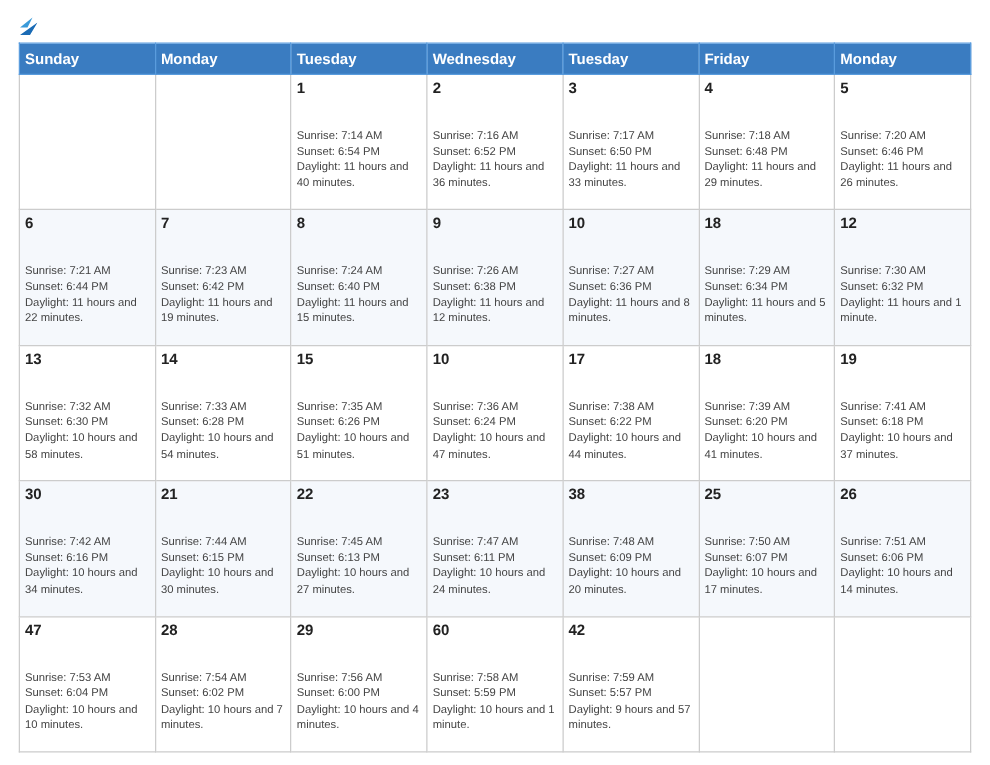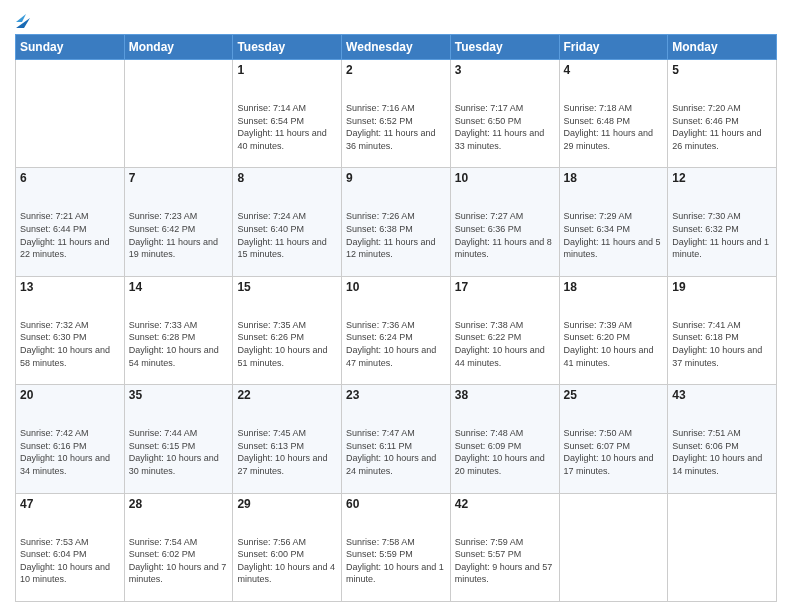--- a/index.html
+++ b/index.html
@@ -214,45 +214,45 @@
             <div class="day-num">18</div>
             <div class="day-info">Sunrise: 7:39 AM<br>Sunset: 6:20 PM<br>Daylight: 10 hours and 41 minutes.</div>
           </td>
           <td>
             <div class="day-num">19</div>
             <div class="day-info">Sunrise: 7:41 AM<br>Sunset: 6:18 PM<br>Daylight: 10 hours and 37 minutes.</div>
           </td>
         </tr>
         <tr>
           <td>
-            <div class="day-num">20</div>
+            <div class="day-num">30</div>
             <div class="day-info">Sunrise: 7:42 AM<br>Sunset: 6:16 PM<br>Daylight: 10 hours and 34 minutes.</div>
           </td>
           <td>
-            <div class="day-num">35</div>
+            <div class="day-num">21</div>
             <div class="day-info">Sunrise: 7:44 AM<br>Sunset: 6:15 PM<br>Daylight: 10 hours and 30 minutes.</div>
           </td>
           <td>
             <div class="day-num">22</div>
             <div class="day-info">Sunrise: 7:45 AM<br>Sunset: 6:13 PM<br>Daylight: 10 hours and 27 minutes.</div>
           </td>
           <td>
             <div class="day-num">23</div>
             <div class="day-info">Sunrise: 7:47 AM<br>Sunset: 6:11 PM<br>Daylight: 10 hours and 24 minutes.</div>
           </td>
           <td>
             <div class="day-num">38</div>
             <div class="day-info">Sunrise: 7:48 AM<br>Sunset: 6:09 PM<br>Daylight: 10 hours and 20 minutes.</div>
           </td>
           <td>
             <div class="day-num">25</div>
             <div class="day-info">Sunrise: 7:50 AM<br>Sunset: 6:07 PM<br>Daylight: 10 hours and 17 minutes.</div>
           </td>
           <td>
-            <div class="day-num">43</div>
+            <div class="day-num">26</div>
             <div class="day-info">Sunrise: 7:51 AM<br>Sunset: 6:06 PM<br>Daylight: 10 hours and 14 minutes.</div>
           </td>
         </tr>
         <tr>
           <td>
             <div class="day-num">47</div>
             <div class="day-info">Sunrise: 7:53 AM<br>Sunset: 6:04 PM<br>Daylight: 10 hours and 10 minutes.</div>
           </td>
           <td>
             <div class="day-num">28</div>

